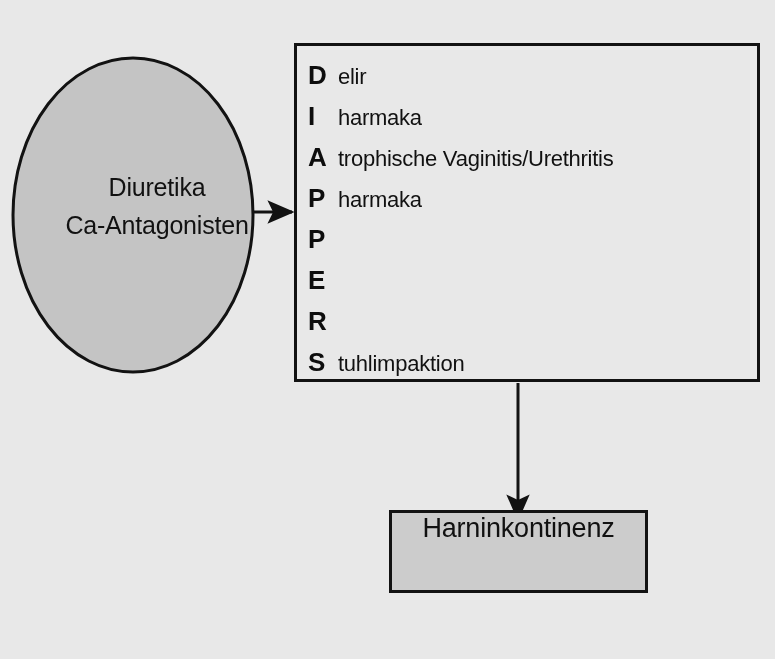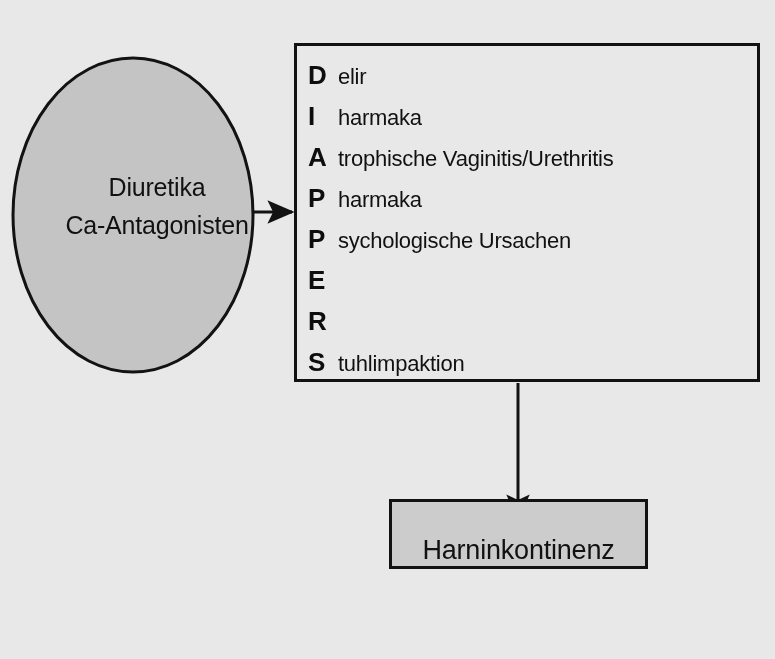--- a/index.html
+++ b/index.html
@@ -84,28 +84,28 @@
     flex: 0 0 auto;
     font-size: 22px;
     color: #111111;
     letter-spacing: -0.25px;
   }
 
   
   #outcome-box {
     position: absolute;
     left: 389px;
-    top: 499px;
+    top: 510px;
     width: 259px;
-    height: 70px;
+    height: 83px;
     box-sizing: border-box;
     border: 3px solid #121212;
     background: #cccccc;
     display: flex;
-    align-items: flex-end;
+    align-items: flex-start;
     justify-content: center;
   }
   #outcome-label {
     font-size: 27px;
     color: #111111;
     letter-spacing: -0.2px;
     white-space: nowrap;
   }
 </style>
 </head>
@@ -150,21 +150,20 @@
         <span class="diappers-rest">trophische Vaginitis/Urethritis</span>
       </div>
 
       <div class="diappers-row">
         <span class="diappers-initial">P</span>
         <span class="diappers-rest">harmaka</span>
       </div>
 
       <div class="diappers-row">
         <span class="diappers-initial">P</span>
-        <span class="diappers-rest">sychologische Ursachen</span>
       </div>
 
       <div class="diappers-row">
         <span class="diappers-initial">E</span>
       </div>
 
       <div class="diappers-row">
         <span class="diappers-initial">R</span>
       </div>
 

